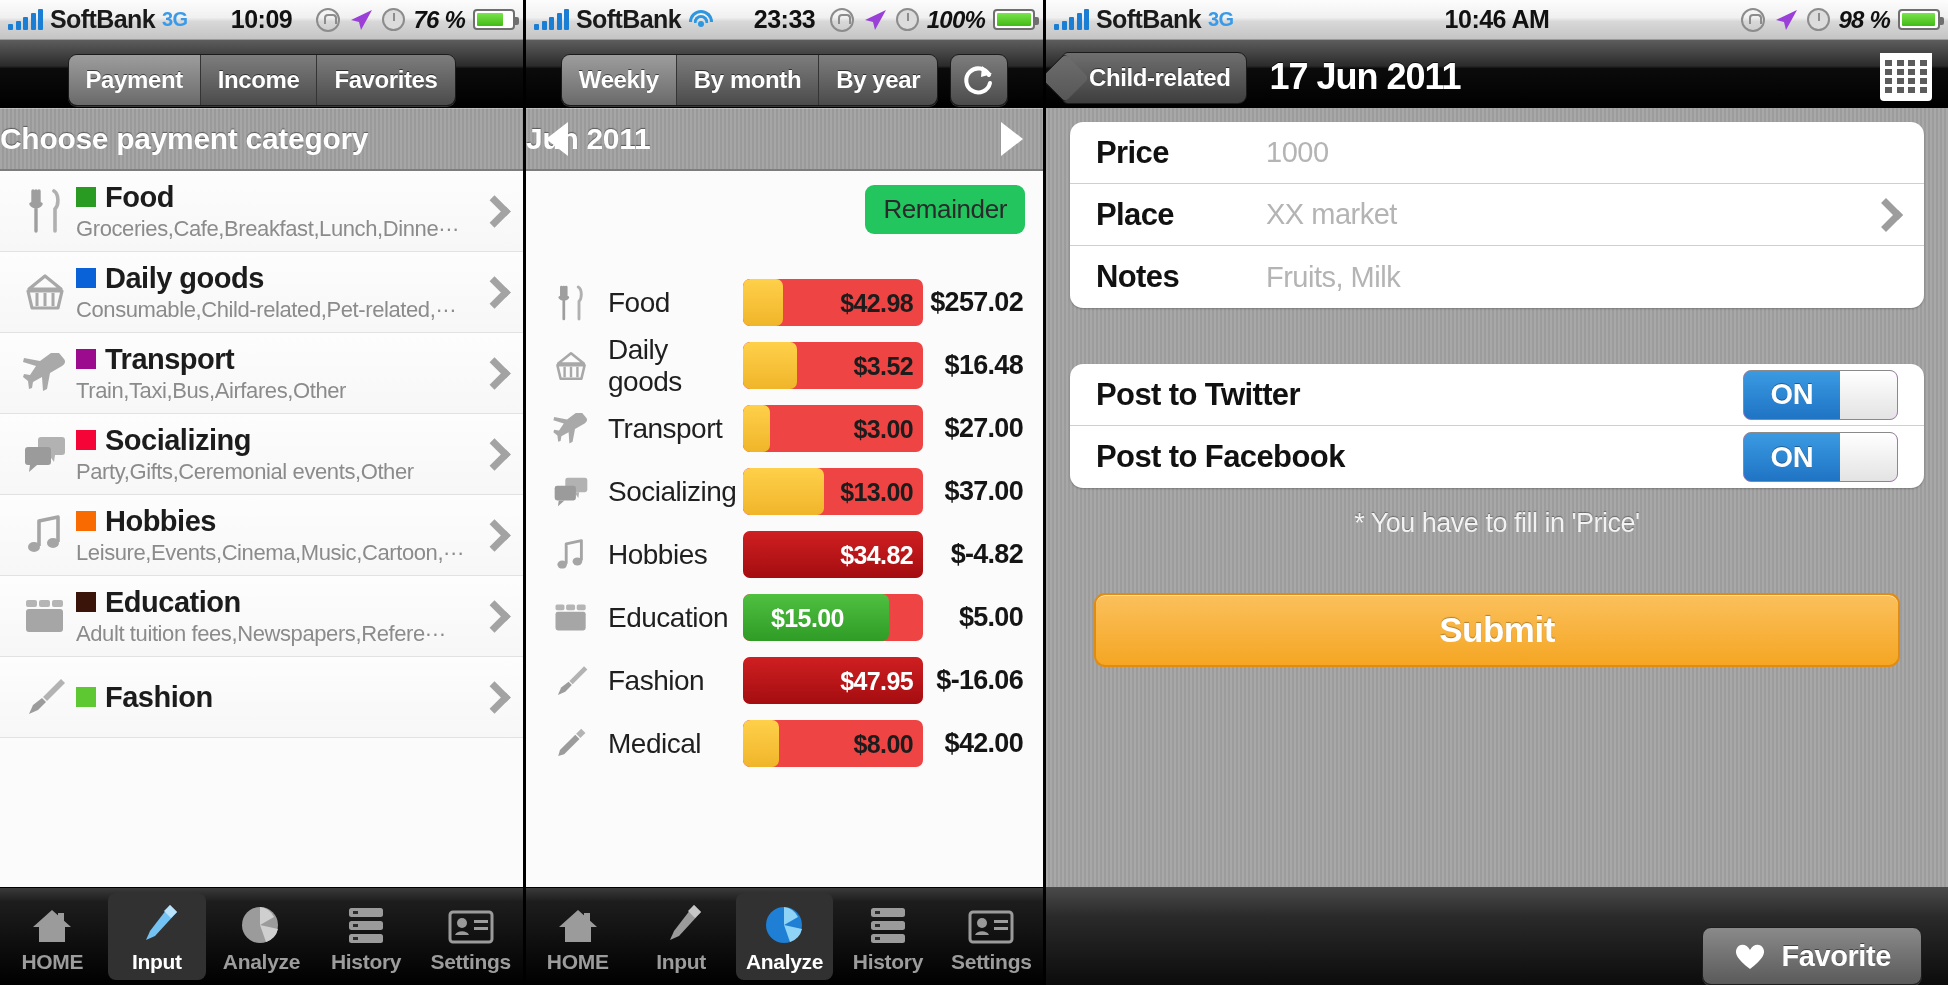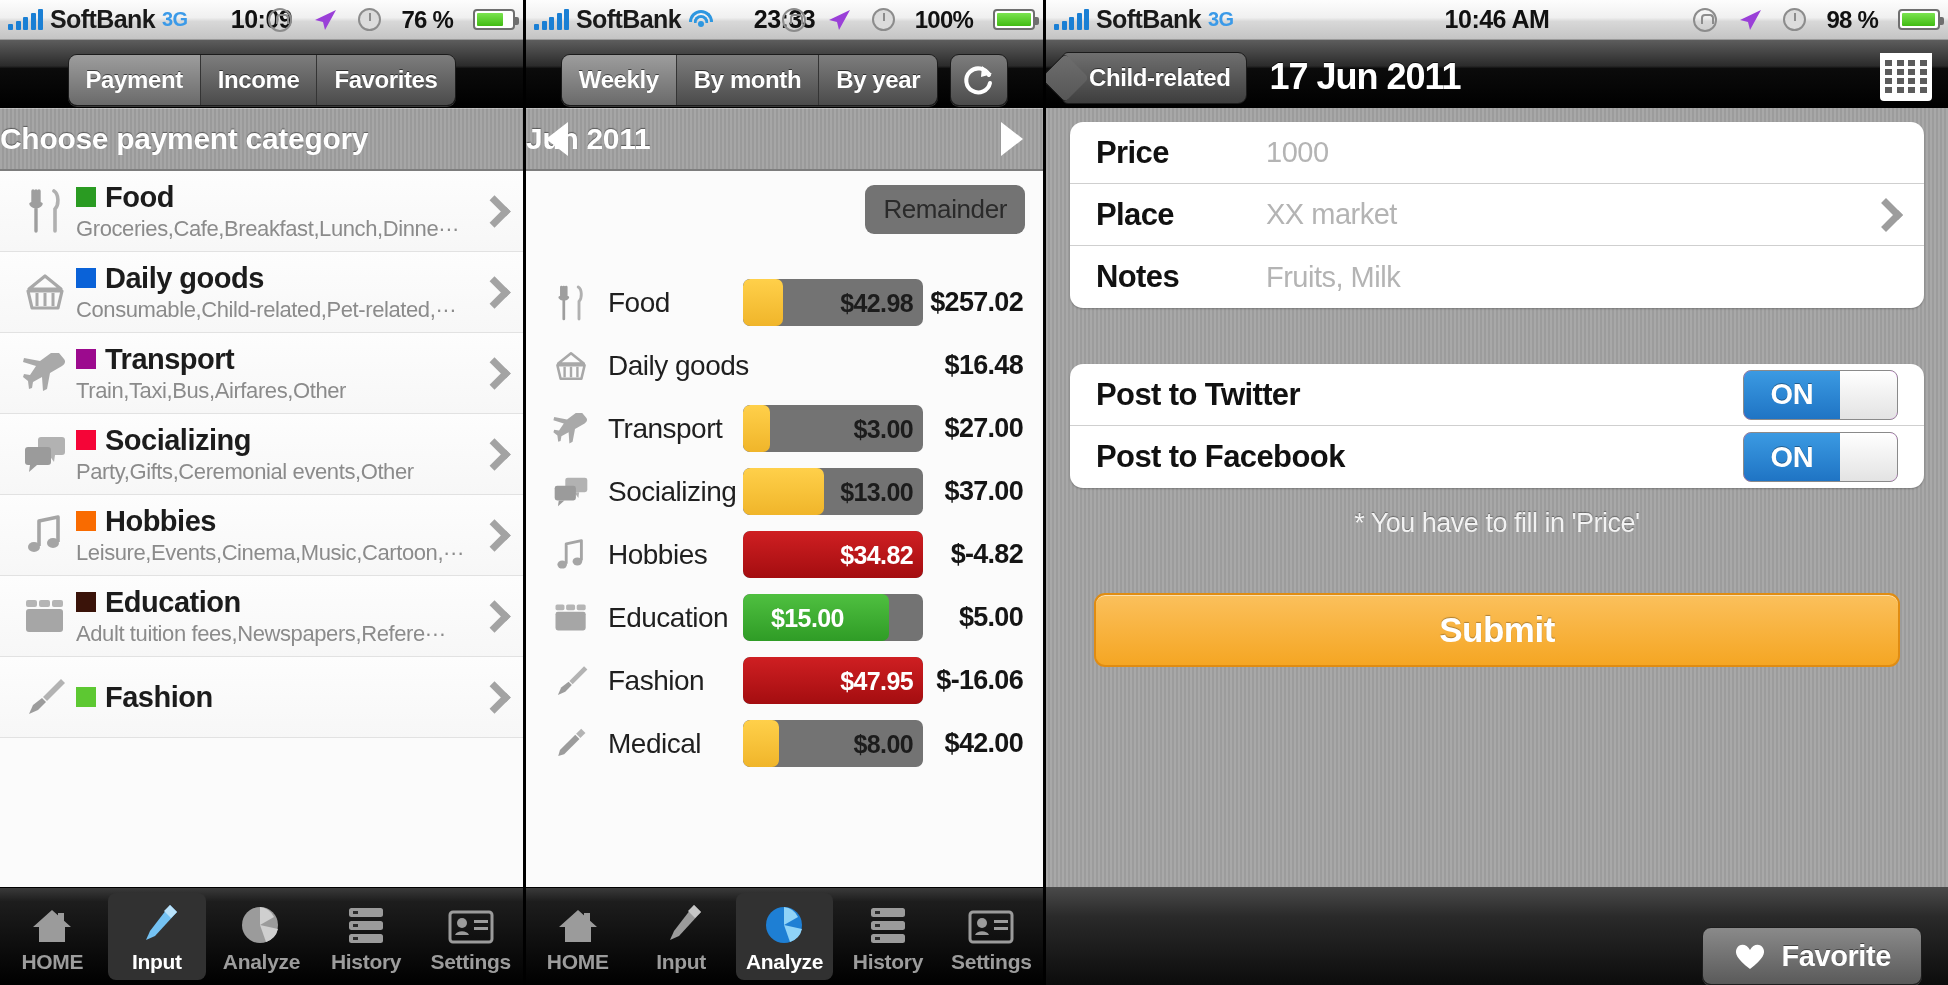--- a/index.html
+++ b/index.html
@@ -26,21 +26,21 @@
   .bars i:nth-child(3){height:13px;} .bars i:nth-child(4){height:17px;} .bars i:nth-child(5){height:21px;}
   .carrier { font-size:25px; font-weight:bold; color:#1a1a1a; letter-spacing:-0.6px; }
   .netlabel { font-size:20px; font-weight:bold; color:#3b9ae8; letter-spacing:-0.5px; }
   .wifi { position:relative; width:26px; height:20px; }
   .wifi span { position:absolute; left:50%; transform:translateX(-50%); border:3px solid #2e97e0; border-bottom:none;
                border-radius:50% 50% 0 0 / 100% 100% 0 0; }
   .wifi span:nth-child(1){ width:24px; height:12px; top:0; }
   .wifi span:nth-child(2){ width:15px; height:8px; top:5px; }
   .wifi span:nth-child(3){ width:6px; height:6px; top:11px; border-radius:50%; background:#2e97e0; border:none; }
   .sb-time { position:absolute; left:0; right:0; text-align:center; font-size:25px; font-weight:bold; color:#111; letter-spacing:-0.5px; }
-  .sb-right { margin-left:auto; display:flex; align-items:center; gap:20px; position:relative; z-index:2; }
+  .sb-right { margin-left:auto; display:flex; align-items:center; gap:8px; position:relative; z-index:2;font-style:italic; }
   .lockrot { width:24px; height:24px; border:2.5px solid #8c8c8c; border-radius:50%; position:relative; }
   .lockrot::after { content:""; position:absolute; left:6px; top:4px; width:9px; height:8px;
                     border:2.5px solid #8c8c8c; border-bottom:none; border-radius:4px 4px 0 0; }
   .locsvg { display:block; }
   .clockic { width:23px; height:23px; border:2.5px solid #8c8c8c; border-radius:50%; position:relative; background:#dcdcdc; }
   .clockic::after { content:""; position:absolute; left:9px; top:3px; width:2px; height:8px; background:#8c8c8c; }
   .batpct { font-size:24px; font-weight:bold; color:#111; letter-spacing:-0.8px; }
   .batt { width:42px; height:21px; border:2.5px solid #6f6f6f; border-radius:4px; position:relative; padding:2px; background:#fff; }
   .batt::after { content:""; position:absolute; right:-6px; top:6px; width:4px; height:8px; background:#6f6f6f; border-radius:0 2px 2px 0; }
   .batt i { display:block; height:100%; background:linear-gradient(to bottom,#7ae34f,#41bb13); border-radius:1px; }
@@ -99,26 +99,26 @@
   .swatch { width:20px; height:20px; flex:0 0 20px; }
   .cattext { font-size:29px; font-weight:bold; color:#1c1c1c; letter-spacing:-0.5px; }
   .catsub { font-size:22px; color:#8b8b8b; letter-spacing:-0.4px; white-space:nowrap; overflow:hidden;
             text-overflow:clip; margin-top:2px; }
   .chev { flex:0 0 34px; display:flex; justify-content:center; }
   .chev::after { content:""; width:16px; height:16px; border-right:7px solid #a3a3a3; border-bottom:7px solid #a3a3a3;
                  transform:rotate(-45deg); }
 
   
   .chartwrap { flex:1; background:#fbfbfb; position:relative; overflow:hidden; padding-top:8px; }
-  .remainderbtn { position:absolute; right:18px; top:14px; background:#737373; border-radius:9px;
+  .remainderbtn { position:absolute; right:18px; top:14px; background:#22c55e; border-radius:9px;
                   padding:9px 18px; font-size:26px; color:#2a2a2a; letter-spacing:-0.4px; }
   .crow { display:flex; align-items:center; height:63px; padding-left:16px; position:relative; z-index:2; }
   .cicon { width:58px; flex:0 0 58px; display:flex; align-items:center; justify-content:center; }
   .clabel { flex:1; font-size:28px; color:#1f1f1f; letter-spacing:-0.5px; padding-left:8px; }
-  .barbox { position:relative; width:180px; flex:0 0 180px; height:47px; background:#737373; border-radius:7px; overflow:hidden; }
+  .barbox { position:relative; width:180px; flex:0 0 180px; height:47px; background:#ef4444; border-radius:7px; overflow:hidden; }
   .barfill { position:absolute; left:0; top:0; bottom:0; border-radius:7px; }
   .barfill.y { background:linear-gradient(to bottom,#ffd04a,#f0b52a); }
   .barfill.r { background:linear-gradient(to bottom,#cf1f22,#a40d10); }
   .barfill.g { background:linear-gradient(to bottom,#4fc040,#2f9c26); }
   .barval { position:absolute; right:10px; top:50%; transform:translateY(-50%); font-size:25px; font-weight:bold;
             letter-spacing:-0.6px; z-index:3; }
   .barval.dark { color:#1c1c1c; } .barval.light { color:#fff; }
   .cright { width:120px; flex:0 0 120px; text-align:right; padding-right:20px; font-size:27px; font-weight:bold;
             color:#151515; letter-spacing:-0.7px; }
 
@@ -468,20 +468,24 @@
 
       <div class="crow">
         <div class="cicon">
             <svg width="36" height="32" viewBox="0 0 44 40">
               <path d="M22 4 L6 17 H38 Z" fill="none" stroke="#a8a8a8" stroke-width="3.2" stroke-linejoin="round"></path>
               <path d="M5 19 H39 L35 36 H9 Z" fill="none" stroke="#a8a8a8" stroke-width="3.2" stroke-linejoin="round"></path>
               <path d="M14 21 v13 M22 21 v13 M30 21 v13" stroke="#a8a8a8" stroke-width="3"></path>
             </svg>
           </div>
         <div class="clabel">Daily goods</div>
+        <div class="barbox">
+          <div class="barfill y" style="width:30%"></div>
+          <div class="barval dark">$3.52</div>
+        </div>
         <div class="cright">$16.48</div>
       </div>
 
       <div class="crow">
         <div class="cicon">
             <svg width="38" height="32" viewBox="0 0 46 40">
               <path d="M42 6 c2 2 1 5-2 7 L28 20 l-3 16 -4 2 -1-14 -9 5 -1 6 -3 1 -1-8 -5-4 1-3 6 1 6-9 -13-4 1-4 16 3 11-8 c3-2 6-2 8 0Z" fill="#a9a9a9"></path>
             </svg>
           </div>
         <div class="clabel">Transport</div>

